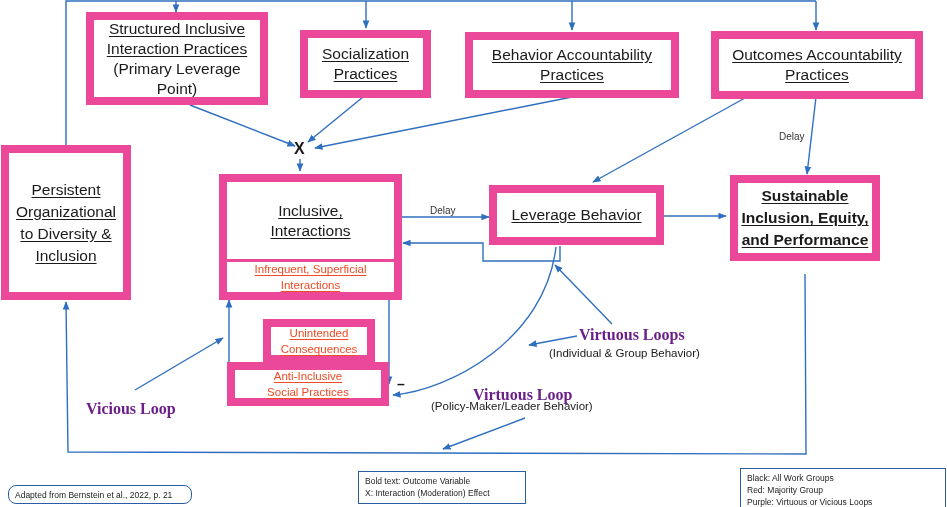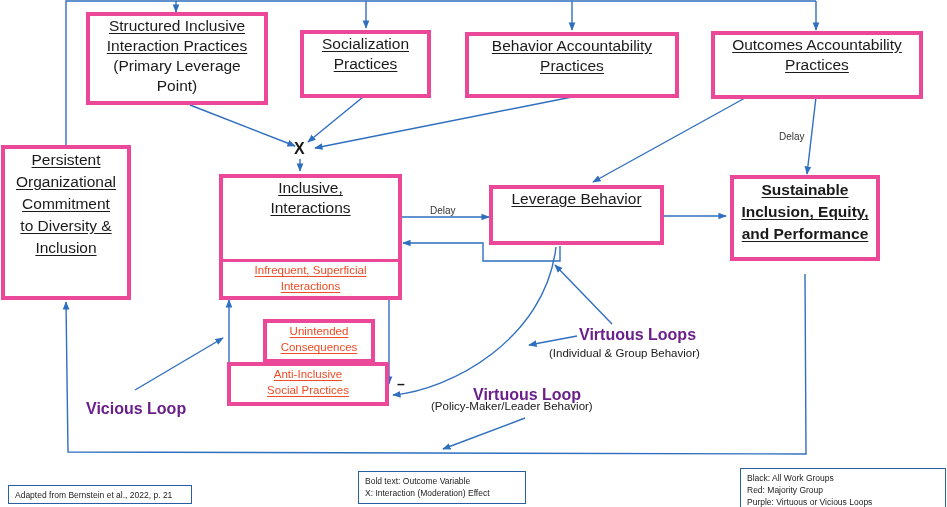--- a/index.html
+++ b/index.html
@@ -1,25 +1,25 @@
 <!DOCTYPE html>
 <html><head>
 <meta charset="utf-8">
 <style>
   html, body { margin: 0; padding: 0; background: #ffffff; }
   body { width: 947px; height: 507px; position: relative; overflow: hidden;
          font-family: "Liberation Sans", "DejaVu Sans", sans-serif; color: #1a1a1a; }
   svg.wires { position: absolute; left: 0; top: 0; width: 947px; height: 507px; }
-  .box { position: absolute; box-sizing: border-box; border: 4px solid #ec4899; background: #fff;
-         display: flex; align-items: flex-start; justify-content: center; text-align: center; }
+  .box { position: absolute; box-sizing: border-box; border: 8px solid #ec4899; background: #fff;
+         display: flex; align-items: center; justify-content: center; text-align: center; }
   .box .lbl { font-size: 15.5px; line-height: 20px; }
   .u { text-decoration: underline; text-underline-offset: 2px; }
   .red { color: #ef4b24; }
   .bold { font-weight: bold; }
-  .purple { color: #6a1f8a; font-weight: bold; }
+  .purple { color: #6a1f8a; font-weight: bold; font-family: Liberation Serif, serif; }
   .txt { position: absolute; white-space: nowrap; }
   .small { font-size: 10px; color: #333; }
   .legend { position: absolute; box-sizing: border-box; border: 1.5px solid #2b5fa3; background: #fff;
             font-size: 8.5px; line-height: 12px; padding: 3px 6px; color: #222; }
 </style>
 </head>
 <body>
 
 <svg class="wires" viewBox="0 0 947 507">
   <defs>
@@ -87,21 +87,20 @@
   <div class="lbl">
     <div class="u">Outcomes Accountability</div>
     <div class="u">Practices</div>
   </div>
 </div>
 
 <div class="box" style="left:1px;top:145px;width:130px;height:155px;">
   <div class="lbl" style="line-height:22px;">
     <div class="u">Persistent</div>
     <div class="u">Organizational</div>
-    <div class="u">Commitment</div>
     <div class="u">to Diversity &amp;</div>
     <div class="u">Inclusion</div>
   </div>
 </div>
 
 <div class="box" style="left:219px;top:174px;width:183px;height:88px;border-bottom-width:3px;">
   <div class="lbl">
     <div class="u">Inclusive,</div>
     <div class="u">Interactions</div>
   </div>
@@ -146,21 +145,21 @@
 <div class="txt small" style="left:430px;top:205px;">Delay</div>
 <div class="txt small" style="left:779px;top:131px;">Delay</div>
 <div class="txt" style="left:397px;top:376px;font-size:14px;font-weight:bold;">–</div>
 
 <div class="txt purple" style="left:579px;top:326px;font-size:16px;">Virtuous Loops</div>
 <div class="txt" style="left:549px;top:347px;font-size:11.5px;">(Individual &amp; Group Behavior)</div>
 <div class="txt purple" style="left:473px;top:386px;font-size:16px;">Virtuous Loop</div>
 <div class="txt" style="left:431px;top:400px;font-size:11.5px;">(Policy-Maker/Leader Behavior)</div>
 <div class="txt purple" style="left:86px;top:400px;font-size:16px;">Vicious Loop</div>
 
-<div class="legend" style="left:8px;top:485px;width:184px;height:19px;padding-top:3px;">
+<div class="legend" style="left:8px;top:485px;width:184px;height:19px;padding-top:3px;border-radius:8px;">
   <div>Adapted from Bernstein et al., 2022, p. 21</div>
 </div>
 <div class="legend" style="left:358px;top:471px;width:168px;height:33px;">
   <div>Bold text: Outcome Variable</div>
   <div>X: Interaction (Moderation) Effect</div>
 </div>
 <div class="legend" style="left:740px;top:468px;width:206px;height:45px;">
   <div>Black: All Work Groups</div>
   <div>Red: Majority Group</div>
   <div>Purple: Virtuous or Vicious Loops</div>

